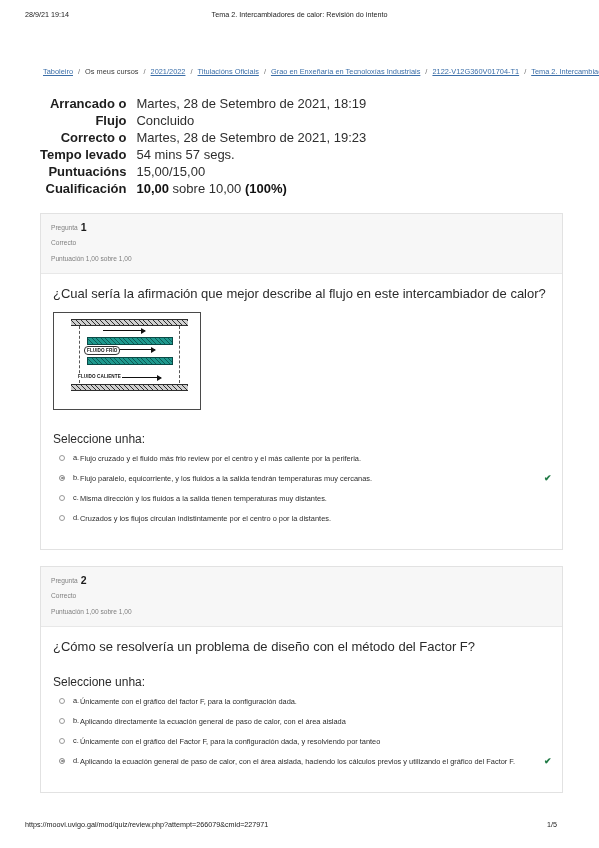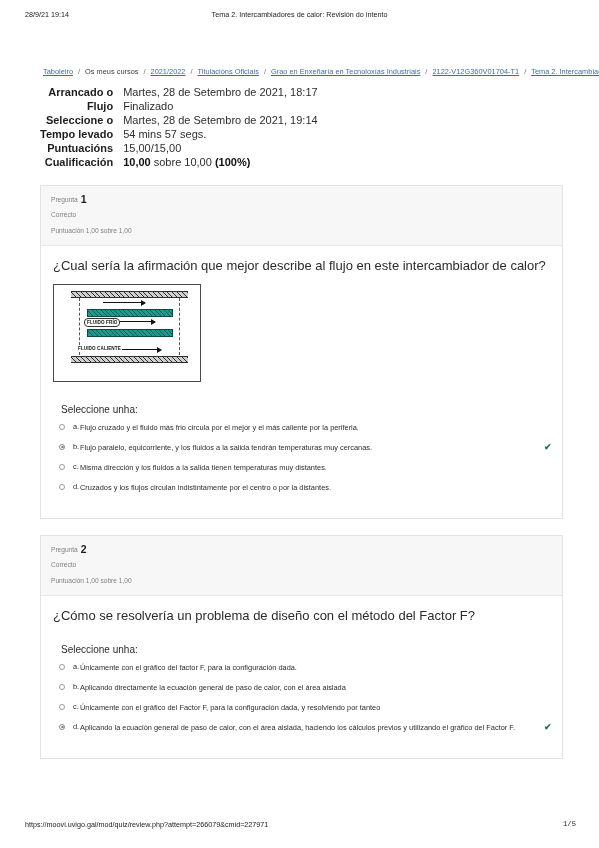--- a/index.html
+++ b/index.html
@@ -54,24 +54,23 @@
     color: #1a1a1a;
   }
   .print-footer .pf-url {
     position: absolute;
     left: 25px;
     top: 0;
     white-space: nowrap;
   }
   .print-footer .pf-page {
     position: absolute;
-    right: 23px;
+    right: 42px;
     top: 0;
     white-space: nowrap;
-    font-family: Liberation Mono, monospace;
   }
 
   
   .page {
     position: absolute;
     top: 62px;
     left: 40px;
     width: 523px;
   }
 
@@ -92,24 +91,24 @@
     color: #3b3b3b;
     white-space: nowrap;
   }
   .breadcrumb .sep {
     color: #6d6d6d;
     padding: 0 5px;
   }
 
   
   .summary {
-    margin-top: 4px;
+    margin-top: 14px;
     border-collapse: collapse;
     width: 523px;
-    font-size: 11px;
+    font-size: 13px;
   }
   .summary tr { height: 14px; }
   .summary td {
     padding: 1px 0;
     vertical-align: top;
   }
   .summary td.lbl {
     width: 78px;
     text-align: right;
     font-weight: bold;
@@ -266,24 +265,23 @@
   .hx-label-cal {
     left: 6px;
     top: 55px;
   }
 
   
   .answers {
     margin-top: 22px;
   }
   .answers-lead {
-    font-size: 10px;
+    font-size: 12px;
     color: #2b2b2b;
     margin-bottom: 7px;
-    margin-left: 8px;
   }
   .opt-row {
     display: flex;
     align-items: flex-start;
     margin-bottom: 9px;
     position: relative;
   }
   .radio {
     width: 6px;
     height: 6px;
@@ -341,29 +339,29 @@
 </div>
 
 <div class="page">
 
   <div class="breadcrumb" id="breadcrumb"><span class="crumb-link">Taboleiro</span><span class="sep">/</span><span class="crumb-plain">Os meus cursos</span><span class="sep">/</span><span class="crumb-link">2021/2022</span><span class="sep">/</span><span class="crumb-link">Titulacións Oficiais</span><span class="sep">/</span><span class="crumb-link">Grao en Enxeñaría en Tecnoloxías Industriais</span><span class="sep">/</span><span class="crumb-link">2122-V12G360V01704-T1</span><span class="sep">/</span><span class="crumb-link">Tema 2. Intercambiadores de calor</span></div>
 
   <table class="summary">
     <tbody id="summary-body">
         <tr>
           <td class="lbl">Arrancado o</td>
-          <td class="val">Martes, 28 de Setembro de 2021, 18:17</td>
+          <td class="val">Martes, 28 de Setembro de 2021, 18:19</td>
         </tr>
         <tr>
           <td class="lbl">Flujo</td>
-          <td class="val">Finalizado</td>
-        </tr>
-        <tr>
-          <td class="lbl">Seleccione o</td>
-          <td class="val">Martes, 28 de Setembro de 2021, 19:14</td>
+          <td class="val">Concluido</td>
+        </tr>
+        <tr>
+          <td class="lbl">Correcto o</td>
+          <td class="val">Martes, 28 de Setembro de 2021, 19:23</td>
         </tr>
         <tr>
           <td class="lbl">Tempo levado</td>
           <td class="val">54 mins 57 segs.</td>
         </tr>
         <tr>
           <td class="lbl">Puntuacións</td>
           <td class="val">15,00/15,00</td>
         </tr>
         <tr>
@@ -395,21 +393,21 @@
               <div class="hx-arrow hx-arrow-bot"></div>
               <div class="hx-label hx-label-frio">FLUIDO FRÍO</div>
               <div class="hx-label hx-label-cal">FLUIDO CALIENTE</div>
             </div>
           </div>
           <div class="answers">
             <div class="answers-lead">Seleccione unha:</div>
             <div class="opt-row">
               <span class="radio"></span>
               <span class="opt-letter">a.</span>
-              <span class="opt-text">Flujo cruzado y el fluido más frio circula por el mejor y el más caliente por la periferia.</span>
+              <span class="opt-text">Flujo cruzado y el fluido más frio review por el centro y el más caliente por la periferia.</span>
             </div>
             <div class="opt-row">
               <span class="radio checked"></span>
               <span class="opt-letter">b.</span>
               <span class="opt-text">Flujo paralelo, equicorriente, y los fluidos a la salida tendrán temperaturas muy cercanas.</span>
               <span class="tick">✔</span>
             </div>
             <div class="opt-row">
               <span class="radio"></span>
               <span class="opt-letter">c.</span>

